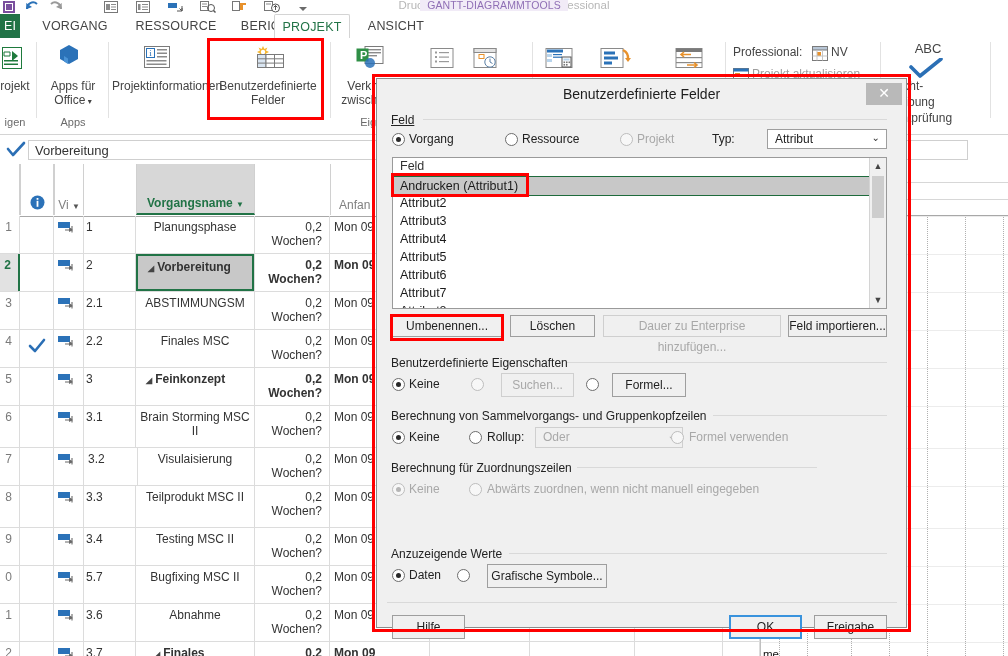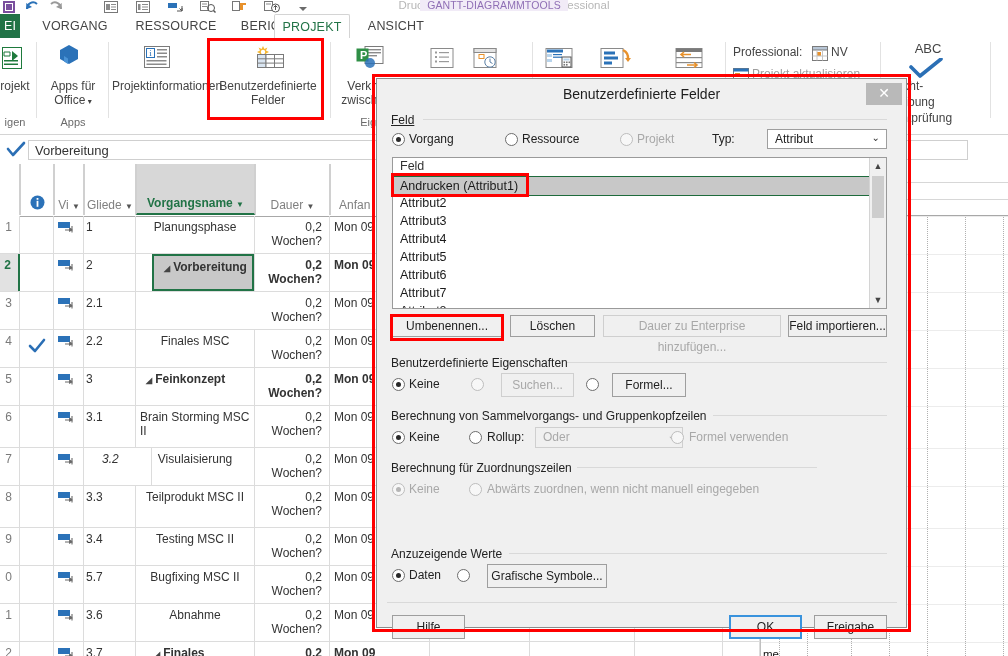--- a/index.html
+++ b/index.html
@@ -494,28 +494,22 @@
           <svg width="15" height="15">
               <circle cx="7.5" cy="7.5" r="7" fill="#2b72b8"></circle>
               <rect x="6.6" y="3" width="1.8" height="1.8" fill="#fff"></rect>
               <rect x="6.6" y="5.8" width="1.8" height="6" fill="#fff"></rect>
             </svg>
         </div>
       </div>
       <div class="ghcell" style="left:54px;width:30px;">
         <div class="lbl"><span>Vi</span> <span class="hdr-arrow">▼</span></div>
       </div>
-      <div class="ghcell" style="left:84px;width:52px;">
-        <div class="lbl"><span>Gliede</span> <span class="hdr-arrow">▼</span></div>
-      </div>
       <div class="ghcell sel" style="left:136px;width:119px;">
         <div class="lbl"><span>Vorgangsname</span> <span class="hdr-arrow" style="color:#217346;">▼</span></div>
-      </div>
-      <div class="ghcell" style="left:255px;width:75px;">
-        <div class="lbl"><span>Dauer</span> <span class="hdr-arrow">▼</span></div>
       </div>
       <div class="ghcell" style="left:330px;width:100px;">
         <div class="lbl" style="text-align:left;padding-left:8px;">Anfan</div>
       </div>
       <div class="ghcell" style="left:430px;width:100px;"></div>
       <div class="ghcell" style="left:530px;width:105px;"></div>
       <div class="ghcell" style="left:635px;width:88px;"></div>
       <div class="ghcell" style="left:723px;width:37px;"></div>
     </div>
     <div id="grid-rows">
@@ -559,21 +553,21 @@
             <div class="modeicon"><svg width="17" height="13">
                 <rect x="0" y="0" width="12" height="6" fill="#2b72b8"></rect>
                 <path d="M7 8 L14 8 L14 4 M14 8 L11.5 6 M14 8 L14 10.5" stroke="#6b6b6b" stroke-width="1.1" fill="none"></path>
                 <path d="M11 10 L15 8 L11 6 Z" fill="#6b6b6b"></path>
               </svg></div>
           </div>
           <div class="gcell out" style="left: 84px; width: 52px;">
             <div class="txt" style="text-align: left; padding-left: 2px;">2</div>
           </div>
           <div class="gcell name" style="left: 136px; width: 119px;">
-            <div class="namecell-sel" style="position: absolute; inset: 0px; margin-left: 16px;">
+            <div class="namecell-sel" style="position: absolute; inset: 0px;">
               <div style="position: absolute; left: 4px; right: 4px; top: 4px; line-height: 14px; text-align: left; padding-left: 6px; font-weight: bold;"><span class="summary-tri">◢</span><span>Vorbereitung</span></div>
             </div>
           </div>
           <div class="gcell dur" style="left: 255px; width: 75px;">
             <div class="txt" style="text-align: right; padding-right: 4px; font-weight: bold;">0,2 Wochen?</div>
           </div>
           <div class="gcell st" style="left: 330px; width: 100px;">
             <div class="txt" style="text-align: left; padding-left: 4px; font-weight: bold;">Mon 09</div>
           </div>
           <div class="gcell fin" style="left: 430px; width: 100px;"></div>
@@ -588,20 +582,25 @@
           <div class="gcell ind" style="left: 20px; width: 34px;"></div>
           <div class="gcell mode" style="left: 54px; width: 30px;">
             <div class="modeicon"><svg width="17" height="13">
                 <rect x="0" y="0" width="12" height="6" fill="#2b72b8"></rect>
                 <path d="M7 8 L14 8 L14 4 M14 8 L11.5 6 M14 8 L14 10.5" stroke="#6b6b6b" stroke-width="1.1" fill="none"></path>
                 <path d="M11 10 L15 8 L11 6 Z" fill="#6b6b6b"></path>
               </svg></div>
           </div>
           <div class="gcell out" style="left: 84px; width: 52px;">
             <div class="txt" style="text-align: left; padding-left: 2px;">2.1</div>
+          </div>
+          <div class="gcell name" style="left: 136px; width: 119px;">
+            <div style="position: absolute; inset: 0px;">
+              <div style="position: absolute; left: 4px; right: 4px; top: 4px; line-height: 14px; text-align: center;">ABSTIMMUNGSM</div>
+            </div>
           </div>
           <div class="gcell dur" style="left: 255px; width: 75px;">
             <div class="txt" style="text-align: right; padding-right: 4px;">0,2 Wochen?</div>
           </div>
           <div class="gcell st" style="left: 330px; width: 100px;">
             <div class="txt" style="text-align: left; padding-left: 4px;">Mon 09</div>
           </div>
           <div class="gcell fin" style="left: 430px; width: 100px;"></div>
           <div class="gcell pct" style="left: 530px; width: 105px;"></div>
           <div class="gcell flag" style="left: 635px; width: 88px;"></div>
@@ -683,21 +682,21 @@
                 <rect x="0" y="0" width="12" height="6" fill="#2b72b8"></rect>
                 <path d="M7 8 L14 8 L14 4 M14 8 L11.5 6 M14 8 L14 10.5" stroke="#6b6b6b" stroke-width="1.1" fill="none"></path>
                 <path d="M11 10 L15 8 L11 6 Z" fill="#6b6b6b"></path>
               </svg></div>
           </div>
           <div class="gcell out" style="left: 84px; width: 52px;">
             <div class="txt" style="text-align: left; padding-left: 2px;">3.1</div>
           </div>
           <div class="gcell name" style="left: 136px; width: 119px;">
             <div style="position: absolute; inset: 0px;">
-              <div style="position: absolute; left: 4px; right: 4px; top: 4px; line-height: 14px; text-align: left;">Brain Storming MSC II</div>
+              <div style="position: absolute; left: 4px; right: 4px; top: 4px; line-height: 14px; text-align: center;">Brain Storming MSC II</div>
             </div>
           </div>
           <div class="gcell dur" style="left: 255px; width: 75px;">
             <div class="txt" style="text-align: right; padding-right: 4px;">0,2 Wochen?</div>
           </div>
           <div class="gcell st" style="left: 330px; width: 100px;">
             <div class="txt" style="text-align: left; padding-left: 4px;">Mon 09</div>
           </div>
           <div class="gcell fin" style="left: 430px; width: 100px;"></div>
           <div class="gcell pct" style="left: 530px; width: 105px;"></div>
@@ -709,21 +708,21 @@
             <div class="txt" style="text-align: right; padding-right: 4px;">7</div>
           </div>
           <div class="gcell ind" style="left: 20px; width: 34px;"></div>
           <div class="gcell mode" style="left: 54px; width: 30px;">
             <div class="modeicon"><svg width="17" height="13">
                 <rect x="0" y="0" width="12" height="6" fill="#2b72b8"></rect>
                 <path d="M7 8 L14 8 L14 4 M14 8 L11.5 6 M14 8 L14 10.5" stroke="#6b6b6b" stroke-width="1.1" fill="none"></path>
                 <path d="M11 10 L15 8 L11 6 Z" fill="#6b6b6b"></path>
               </svg></div>
           </div>
-          <div class="gcell out" style="left: 100px; width: 52px; font-style: italic;">
+          <div class="gcell out" style="left: 86px; width: 52px;">
             <div class="txt" style="text-align: left; padding-left: 2px;">3.2</div>
           </div>
           <div class="gcell name" style="left: 136px; width: 119px;">
             <div style="position: absolute; inset: 0px;">
               <div style="position: absolute; left: 4px; right: 4px; top: 4px; line-height: 14px; text-align: center;">Visulaisierung</div>
             </div>
           </div>
           <div class="gcell dur" style="left: 255px; width: 75px;">
             <div class="txt" style="text-align: right; padding-right: 4px;">0,2 Wochen?</div>
           </div>

